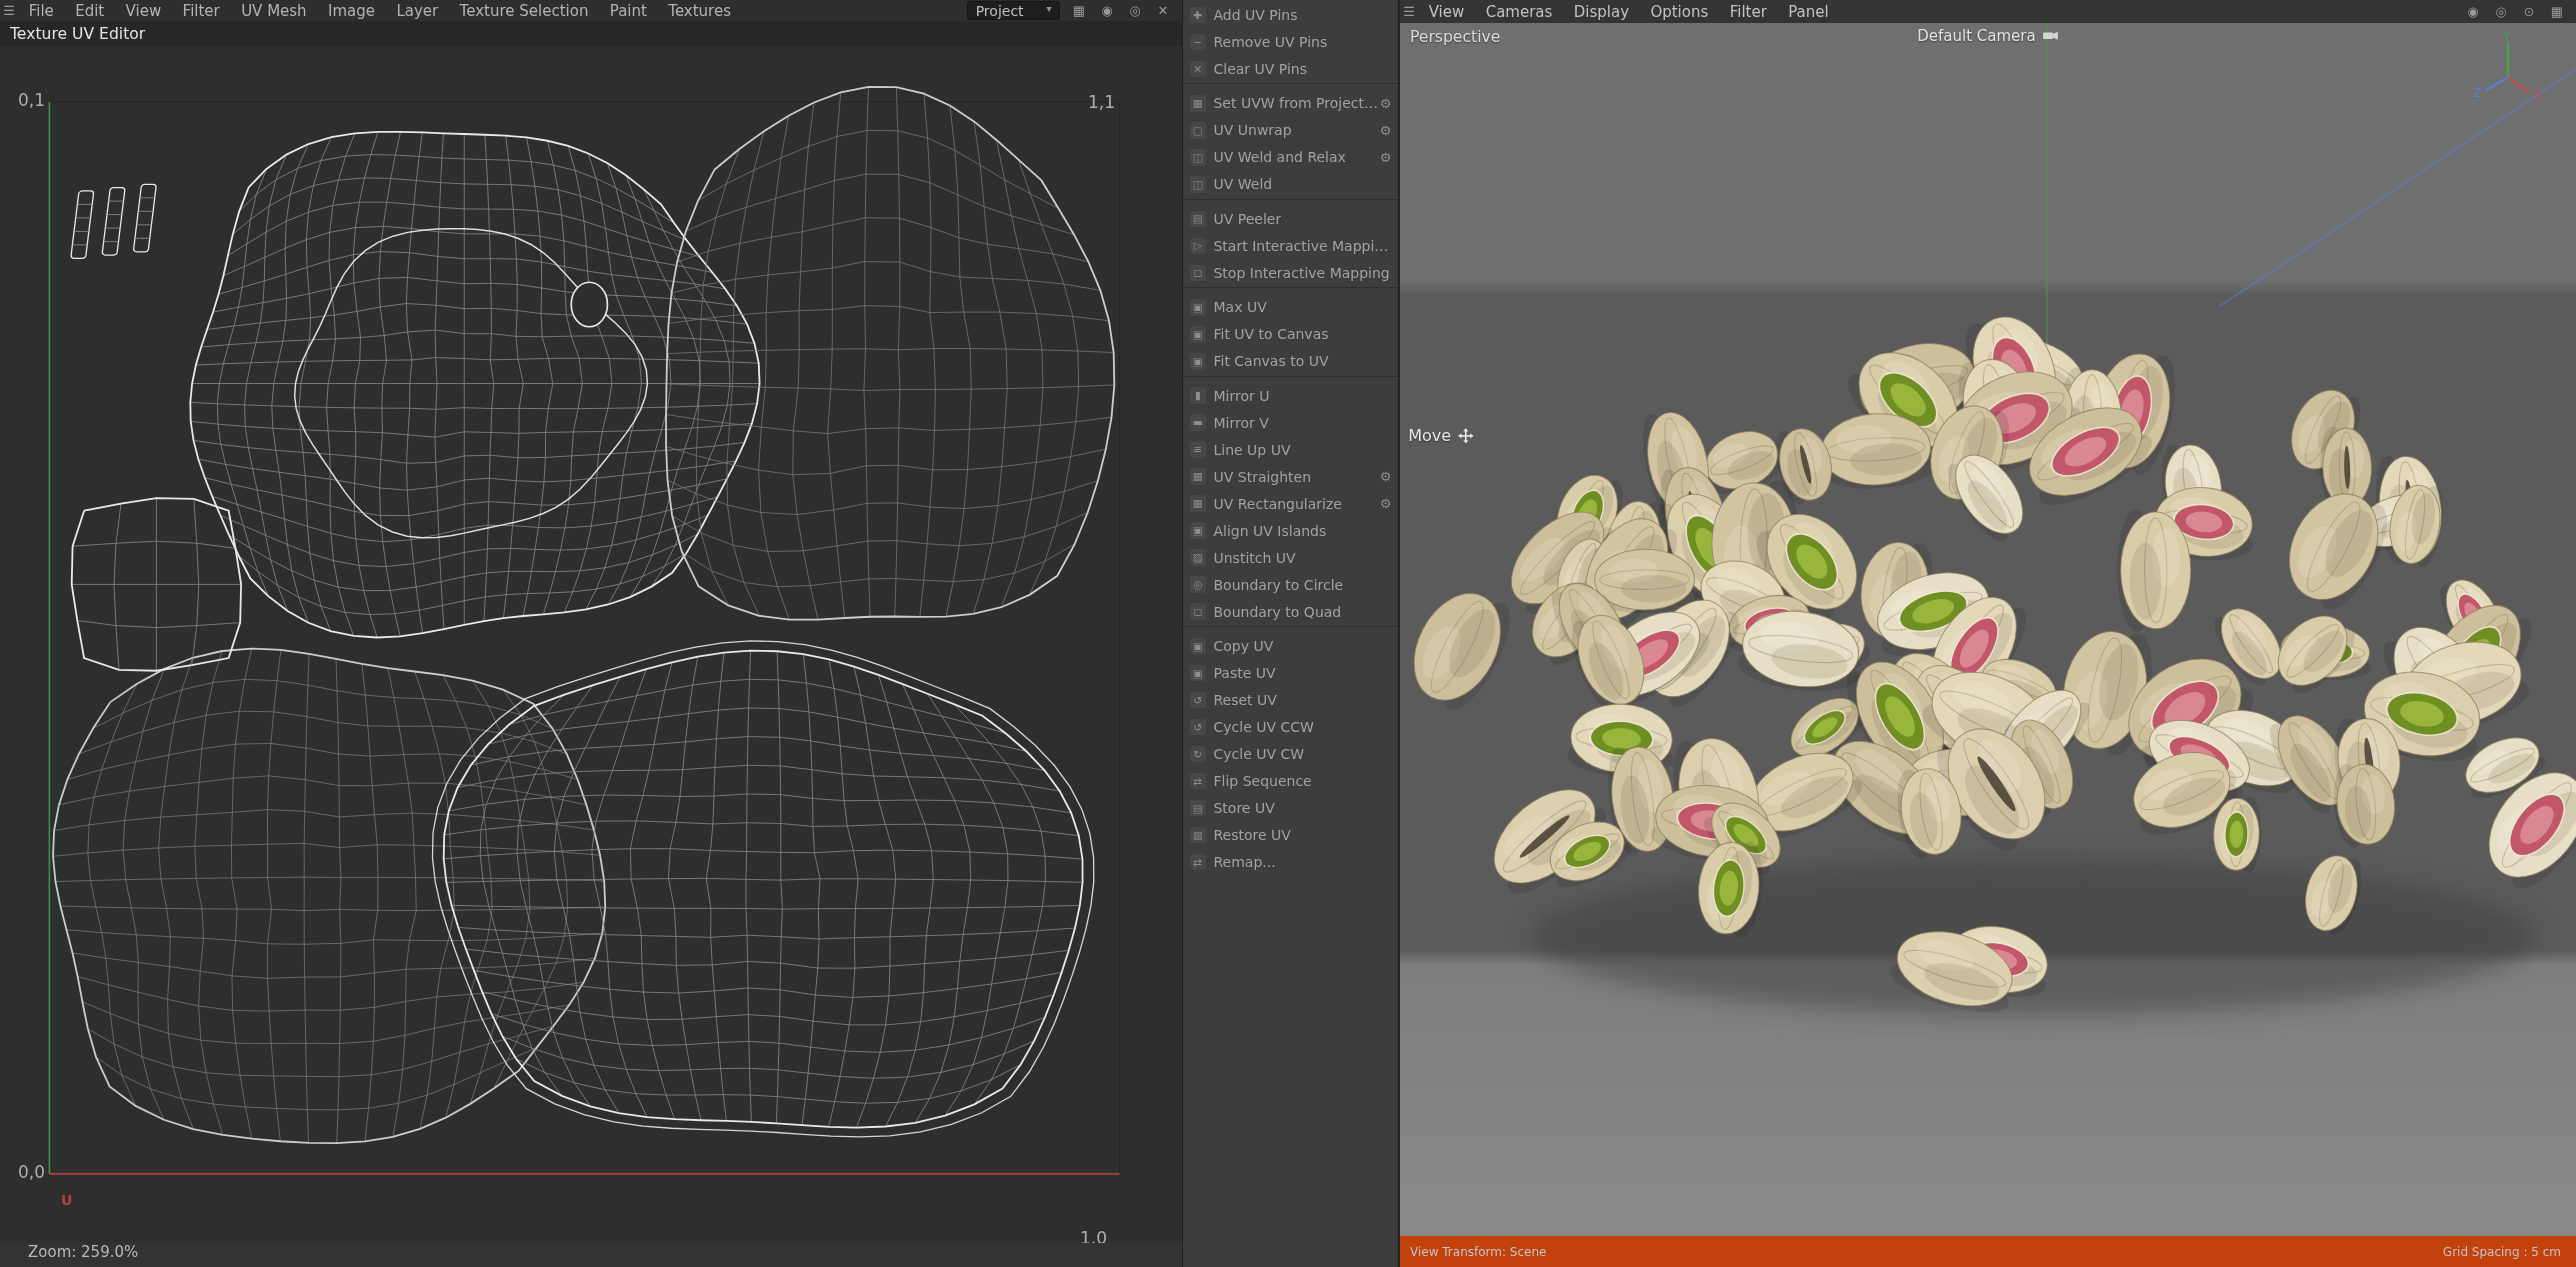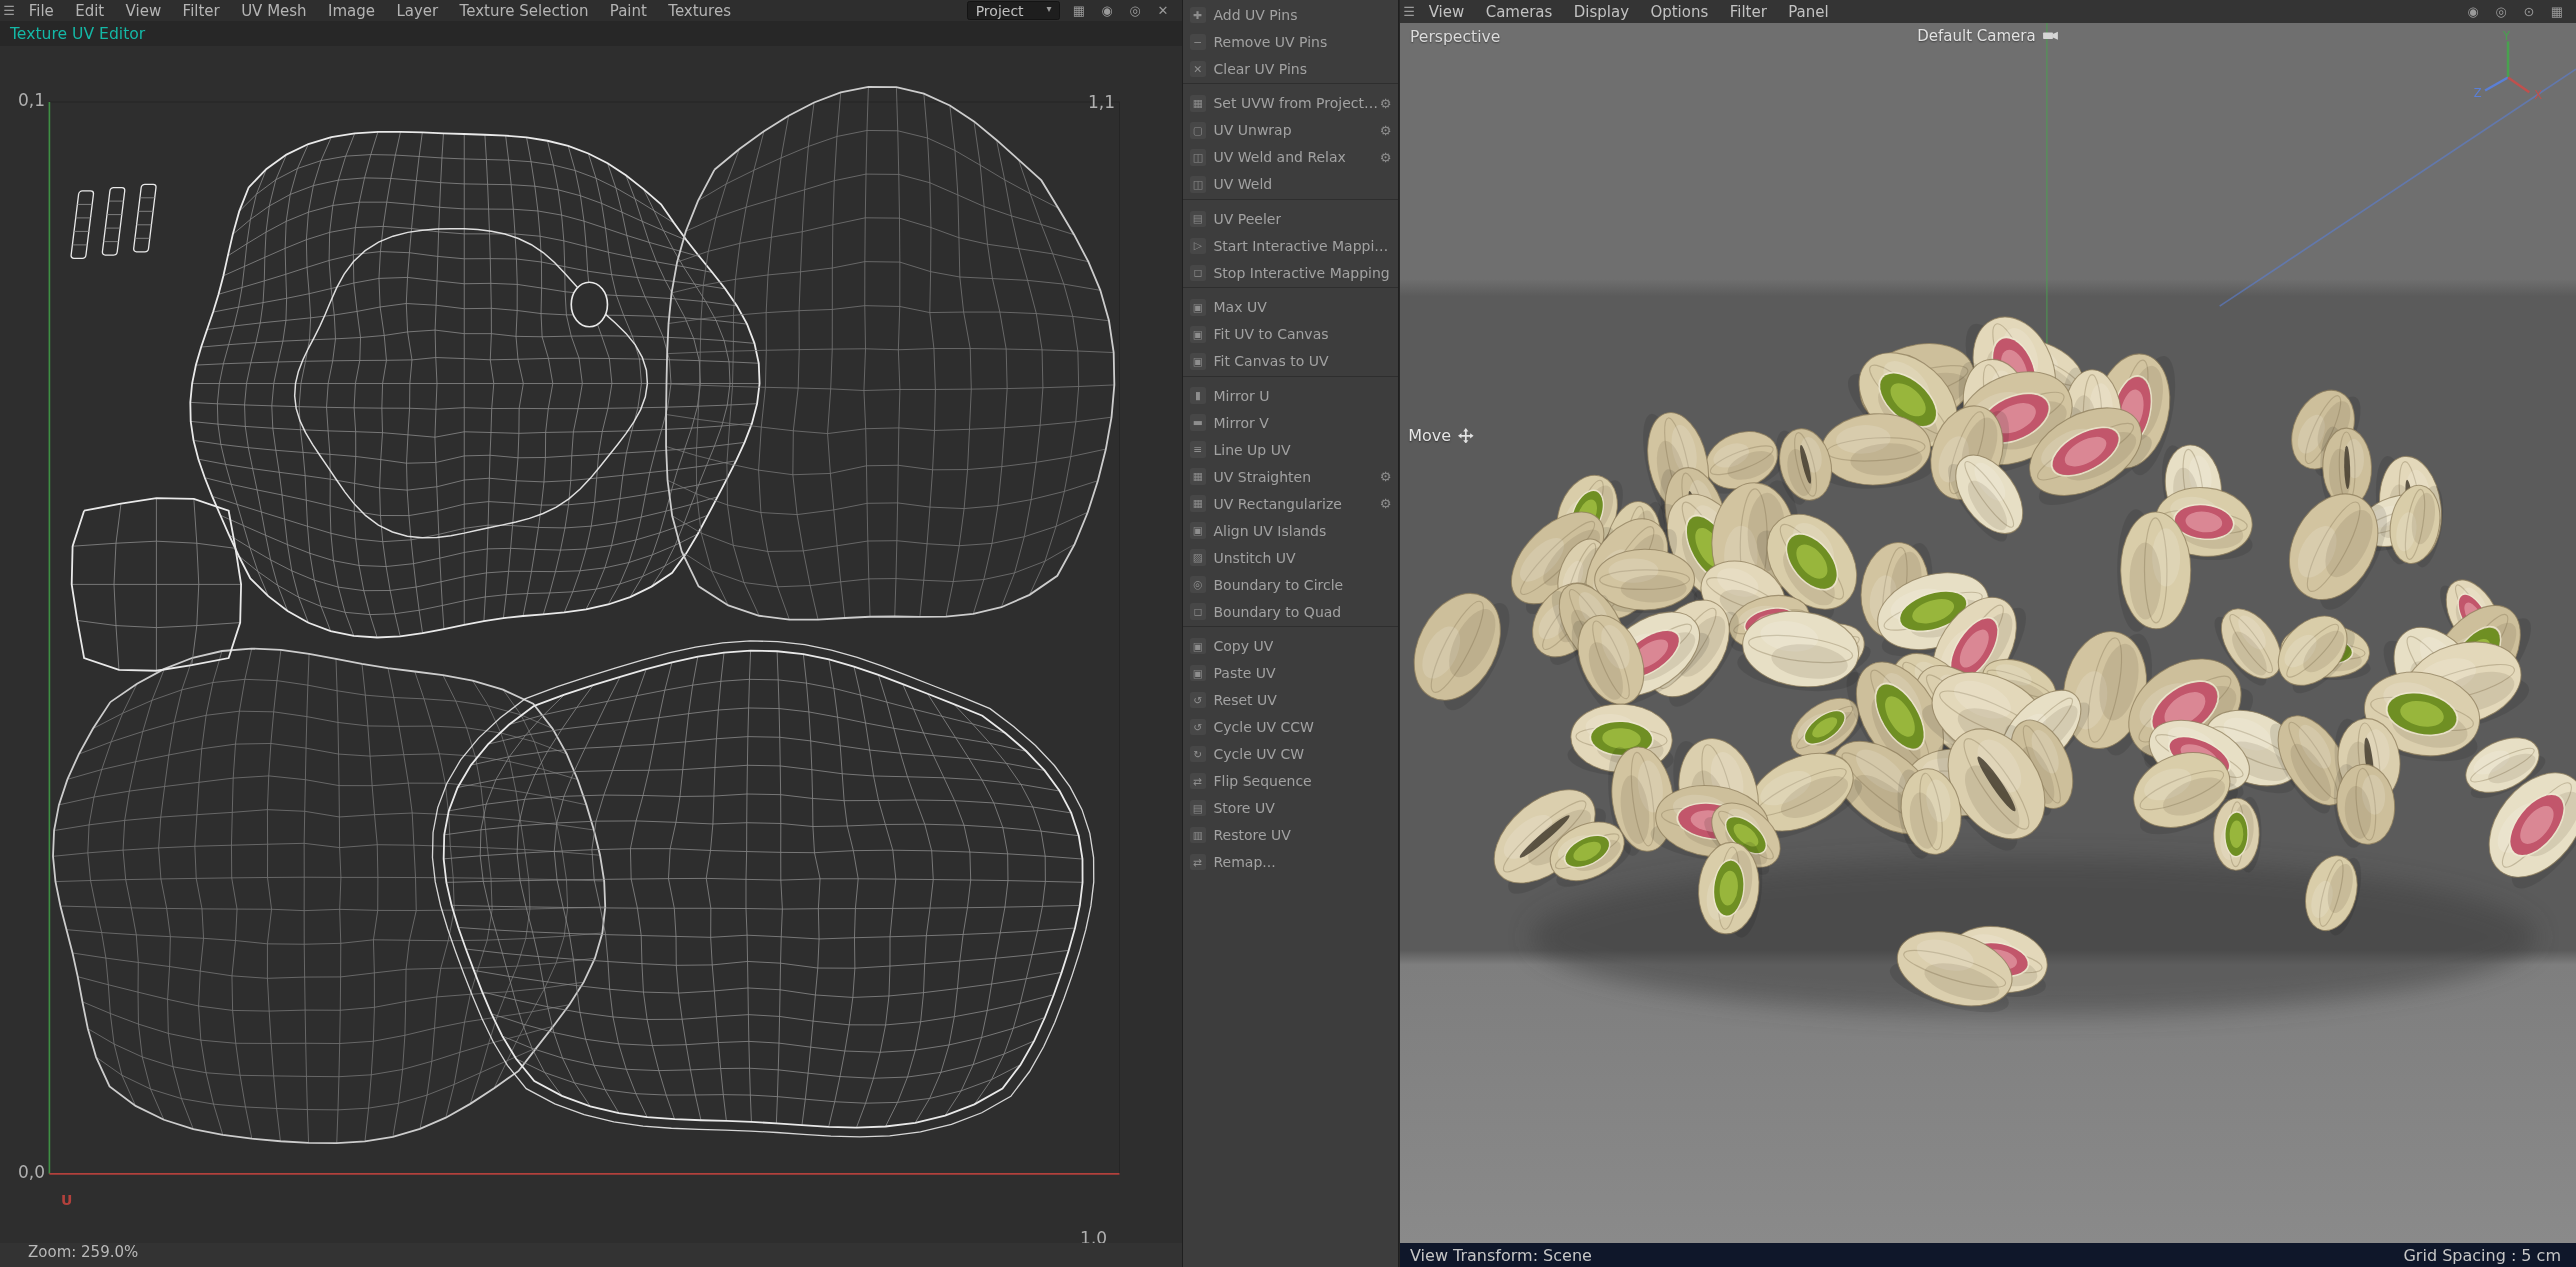--- a/index.html
+++ b/index.html
@@ -8,21 +8,21 @@
 
   
   #left-panel{position:absolute;left:0;top:0;width:1182px;height:1268px;background:#2c2c2c;}
   .menubar{position:absolute;top:0;left:0;right:0;height:21.4px;background:#2e2e2e;display:flex;align-items:center;font-size:15px;color:#b4b4b4;}
   .menu-items{display:flex;align-items:center;}
   .menu-item{padding:0 10.7px;cursor:default;white-space:nowrap;}
   .menubar-right{margin-left:auto;display:flex;align-items:center;gap:10px;padding-right:10px;}
   .project-select{display:flex;align-items:flex-start;gap:23px;background:#1e1e1e;border:0.8px solid #141414;border-radius:2.5px;padding:0.8px 7.4px;font-size:14px;color:#c0c0c0;}
   .caret{font-size:10px;color:#9a9a9a;}
   .mb-icon{min-width:18px;text-align:center;color:#9a9a9a;font-size:13px;}
-  .panel-title{position:absolute;top:21.4px;left:0;right:0;height:25px;display:flex;align-items:center;padding-left:10px;background:#272727;color:#14b8a6;font-size:15.6px;}
+  .panel-title{position:absolute;top:21.4px;left:0;right:0;height:25px;display:flex;align-items:center;padding-left:10px;background:#272727;color:#e5e5e5;font-size:15.6px;}
   .uv-area{position:absolute;top:46px;left:0;right:0;bottom:25px;background:#2e2e2e;overflow:hidden;}
   #uv-svg{position:absolute;inset:0;width:100%;height:100%;}
   .uv-corner{position:absolute;font-size:17px;color:#b0b0b0;}
   .u-label{position:absolute;font-size:14px;font-weight:bold;}
   .statusbar{position:absolute;left:0;bottom:0;width:100%;height:25px;background:#333333;display:flex;align-items:flex-start;padding-left:28px;font-size:15px;color:#b9b9b9;}
 
   
   #uv-commands{position:absolute;left:1182px;top:0;width:217px;height:1268px;background:#3d3d3d;border-left:0.8px solid #1f1f1f;border-right:0.8px solid #1f1f1f;padding-top:1.6px;}
   .cmd-row{display:flex;align-items:center;height:27px;padding:0 6.6px;color:#a2a2a2;font-size:14px;white-space:nowrap;}
   .cmd-icon{width:16.5px;height:16.5px;margin-right:7.4px;display:flex;align-items:center;justify-content:center;color:#8e8e8e;font-size:10.7px;background:#474747;border-radius:2.5px;flex:0 0 16.5px;}
@@ -32,21 +32,21 @@
 
   
   #viewport{position:absolute;left:1400px;top:0;width:1176px;height:1268px;background:#3a3a3a;}
   .vp-menubar{position:absolute;top:0;left:0;right:0;height:23px;background:#343434;display:flex;align-items:center;font-size:15px;color:#c2c2c2;}
   .vp-content{position:absolute;top:23px;left:0;right:0;bottom:25px;overflow:hidden;background:#666;}
   #scene-svg{position:absolute;inset:0;width:100%;height:100%;}
   .vp-label{position:absolute;top:5px;left:10px;font-size:15.6px;color:#dcdcdc;text-shadow:0 0.8px 1.6px rgba(0,0,0,.45);}
   .camera-chip{position:absolute;top:4.1px;left:50%;transform:translateX(-50%);display:flex;align-items:center;gap:6.6px;font-size:15px;color:#e3e3e3;text-shadow:0 0.8px 1.6px rgba(0,0,0,.45);}
   .move-chip{position:absolute;top:403px;left:8.2px;display:flex;gap:7.4px;align-items:center;font-size:16px;color:#e6e6e6;text-shadow:0 0.8px 1.6px rgba(0,0,0,.5);}
   .axis-gizmo{position:absolute;top:6.6px;right:25px;}
-  .vp-status{position:absolute;bottom:0;left:0;right:0;height:25px;background:#0f172a;display:flex;align-items:center;justify-content:space-between;padding:0 15px 0 10px;font-size:16px;color:#c6c6c6;}
+  .vp-status{position:absolute;bottom:0;left:0;right:0;height:32px;background:#c2410c;display:flex;align-items:center;justify-content:space-between;padding:0 15px 0 10px;font-size:12px;color:#c6c6c6;}
 </style>
 </head>
 <body>
 
 <div id="left-panel">
   <div class="menubar">
     <span class="mb-icon">☰</span>
     <div id="left-menu" class="menu-items">
         <span class="menu-item">File</span>
         <span class="menu-item">Edit</span>

